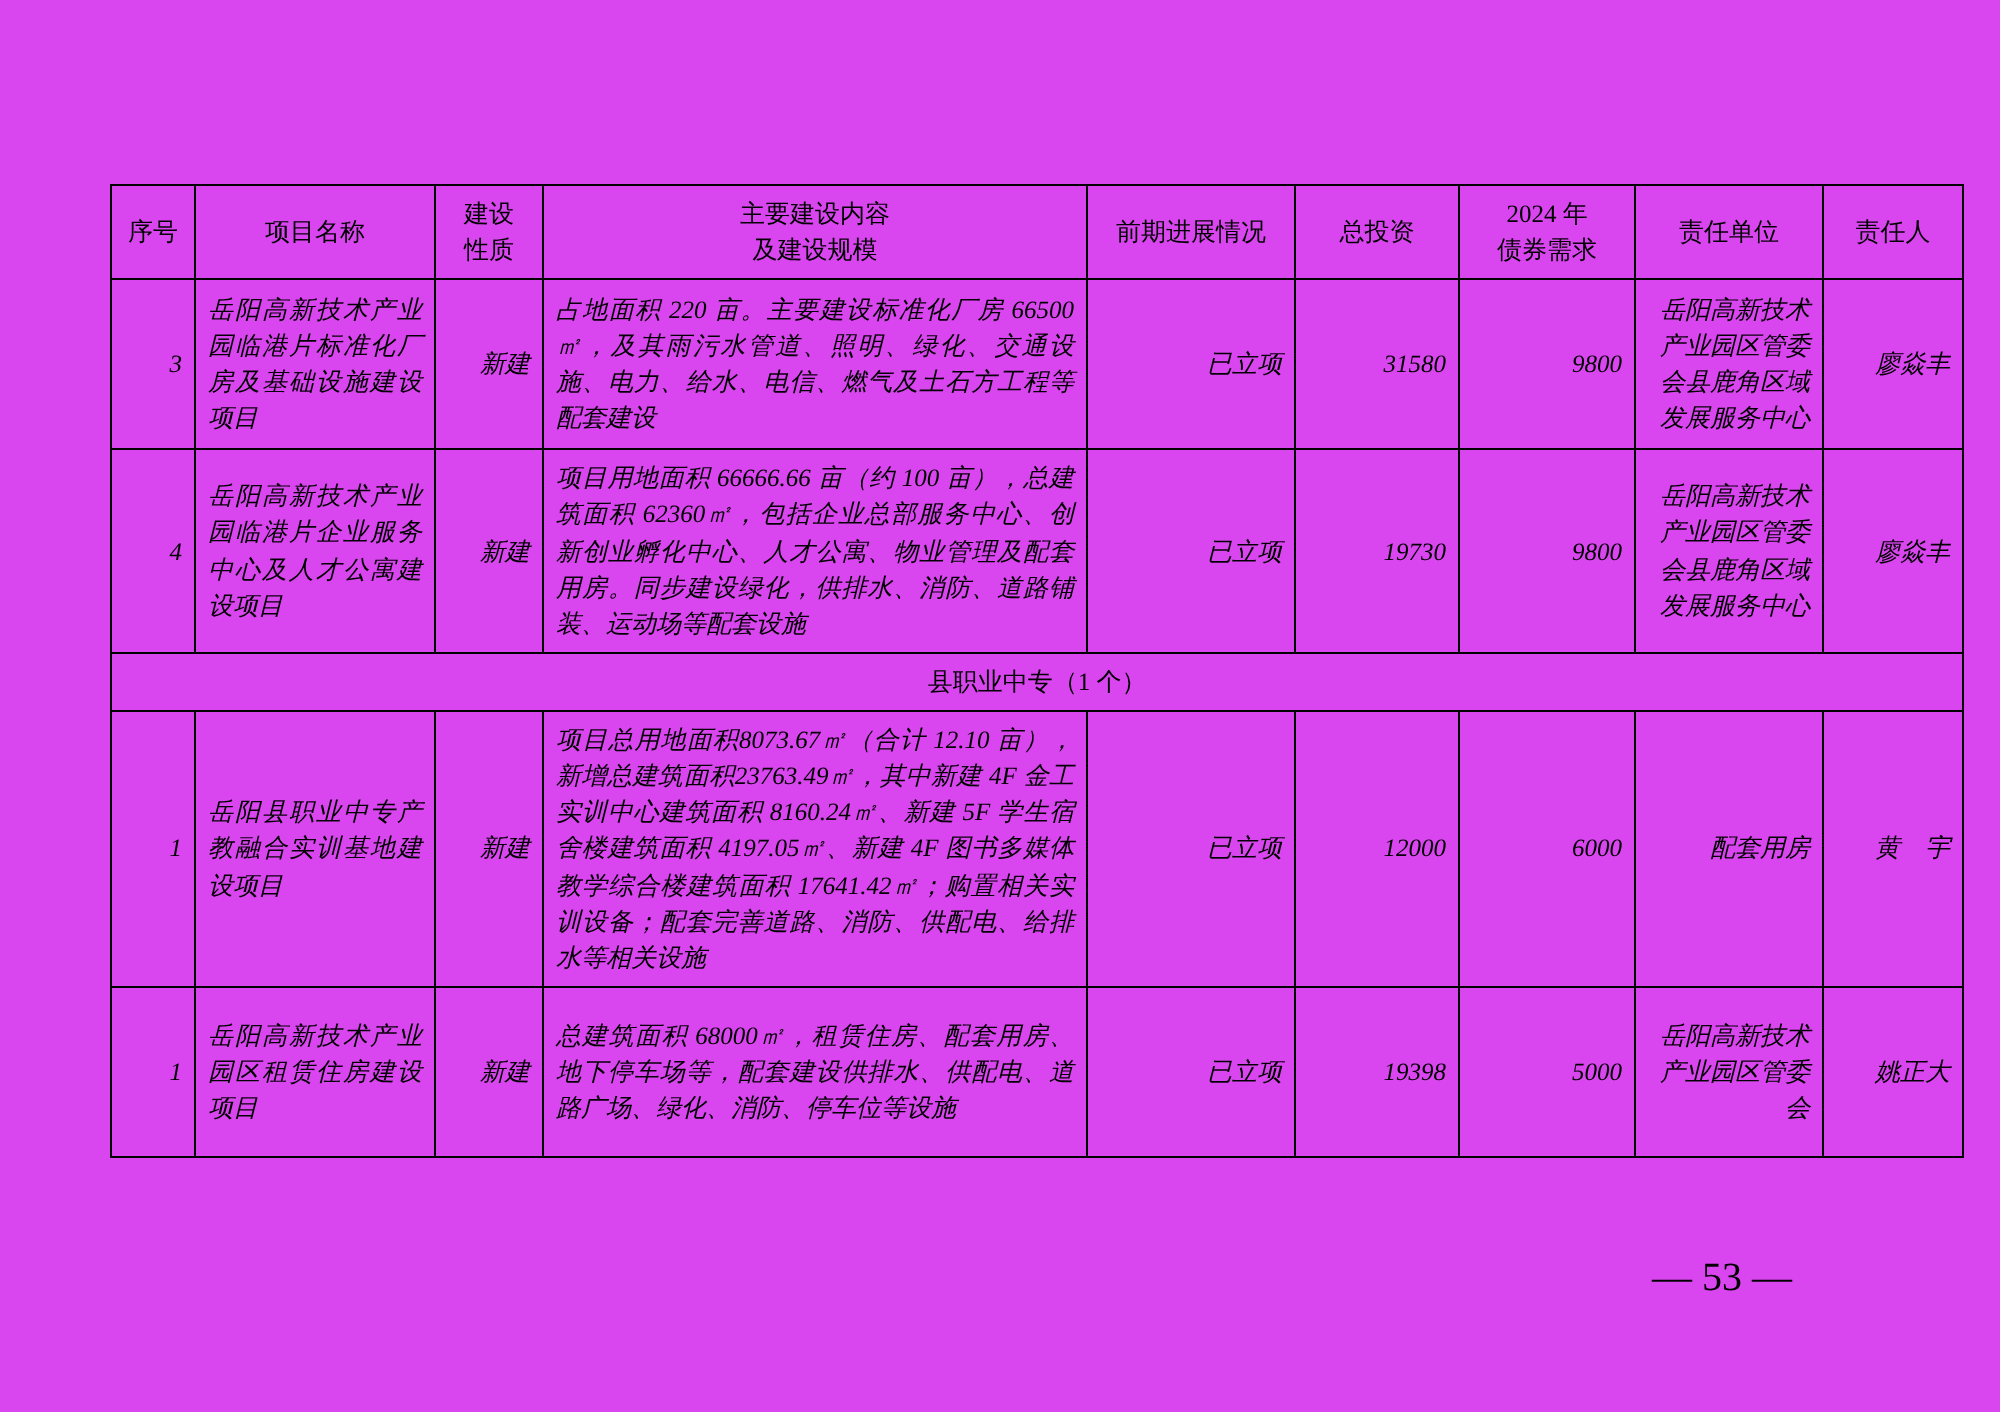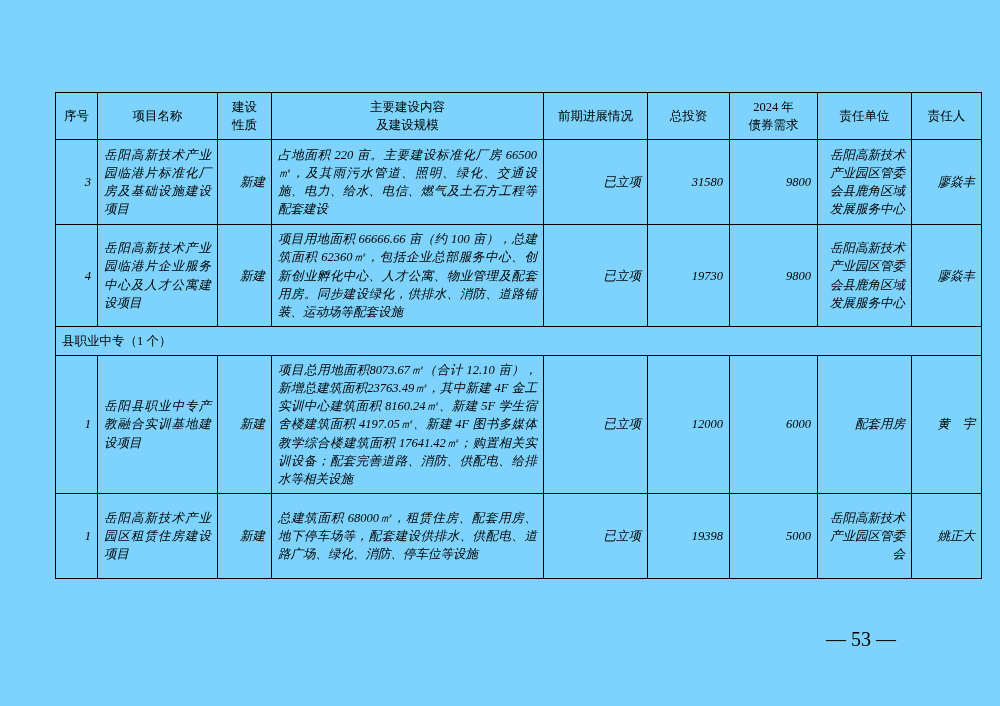--- a/index.html
+++ b/index.html
@@ -9,21 +9,21 @@
   }
   body {
     width: 1000px;
     height: 706px;
     font-family: "Liberation Serif", "DejaVu Serif", serif;
   }
   .page {
     position: relative;
     width: 1000px;
     height: 706px;
-    background: #7dd3fc;
+    background: #d946ef;
     box-sizing: border-box;
     overflow: hidden;
   }
   .sheet {
     position: absolute;
     left: 55px;
     top: 92px;
     width: 890px;
   }
   table.doc {
@@ -63,21 +63,21 @@
     text-justify: inter-ideograph;
   }
   .nm {
     text-align: justify;
     text-justify: inter-ideograph;
     font-size: 12.5px;
   }
   .section td {
     padding: 11px 10px;
     font-size: 13.5px;
-    text-align: left;
+    text-align: center;
   }
   .tall td { height: 74px; font-style: italic; }
   .page-num-wrap {
     position: absolute;
     right: 104px;
     top: 628px;
     font-size: 20px;
     color: #000;
   }
   .name-cell { padding-left: 8px; padding-right: 8px; }

